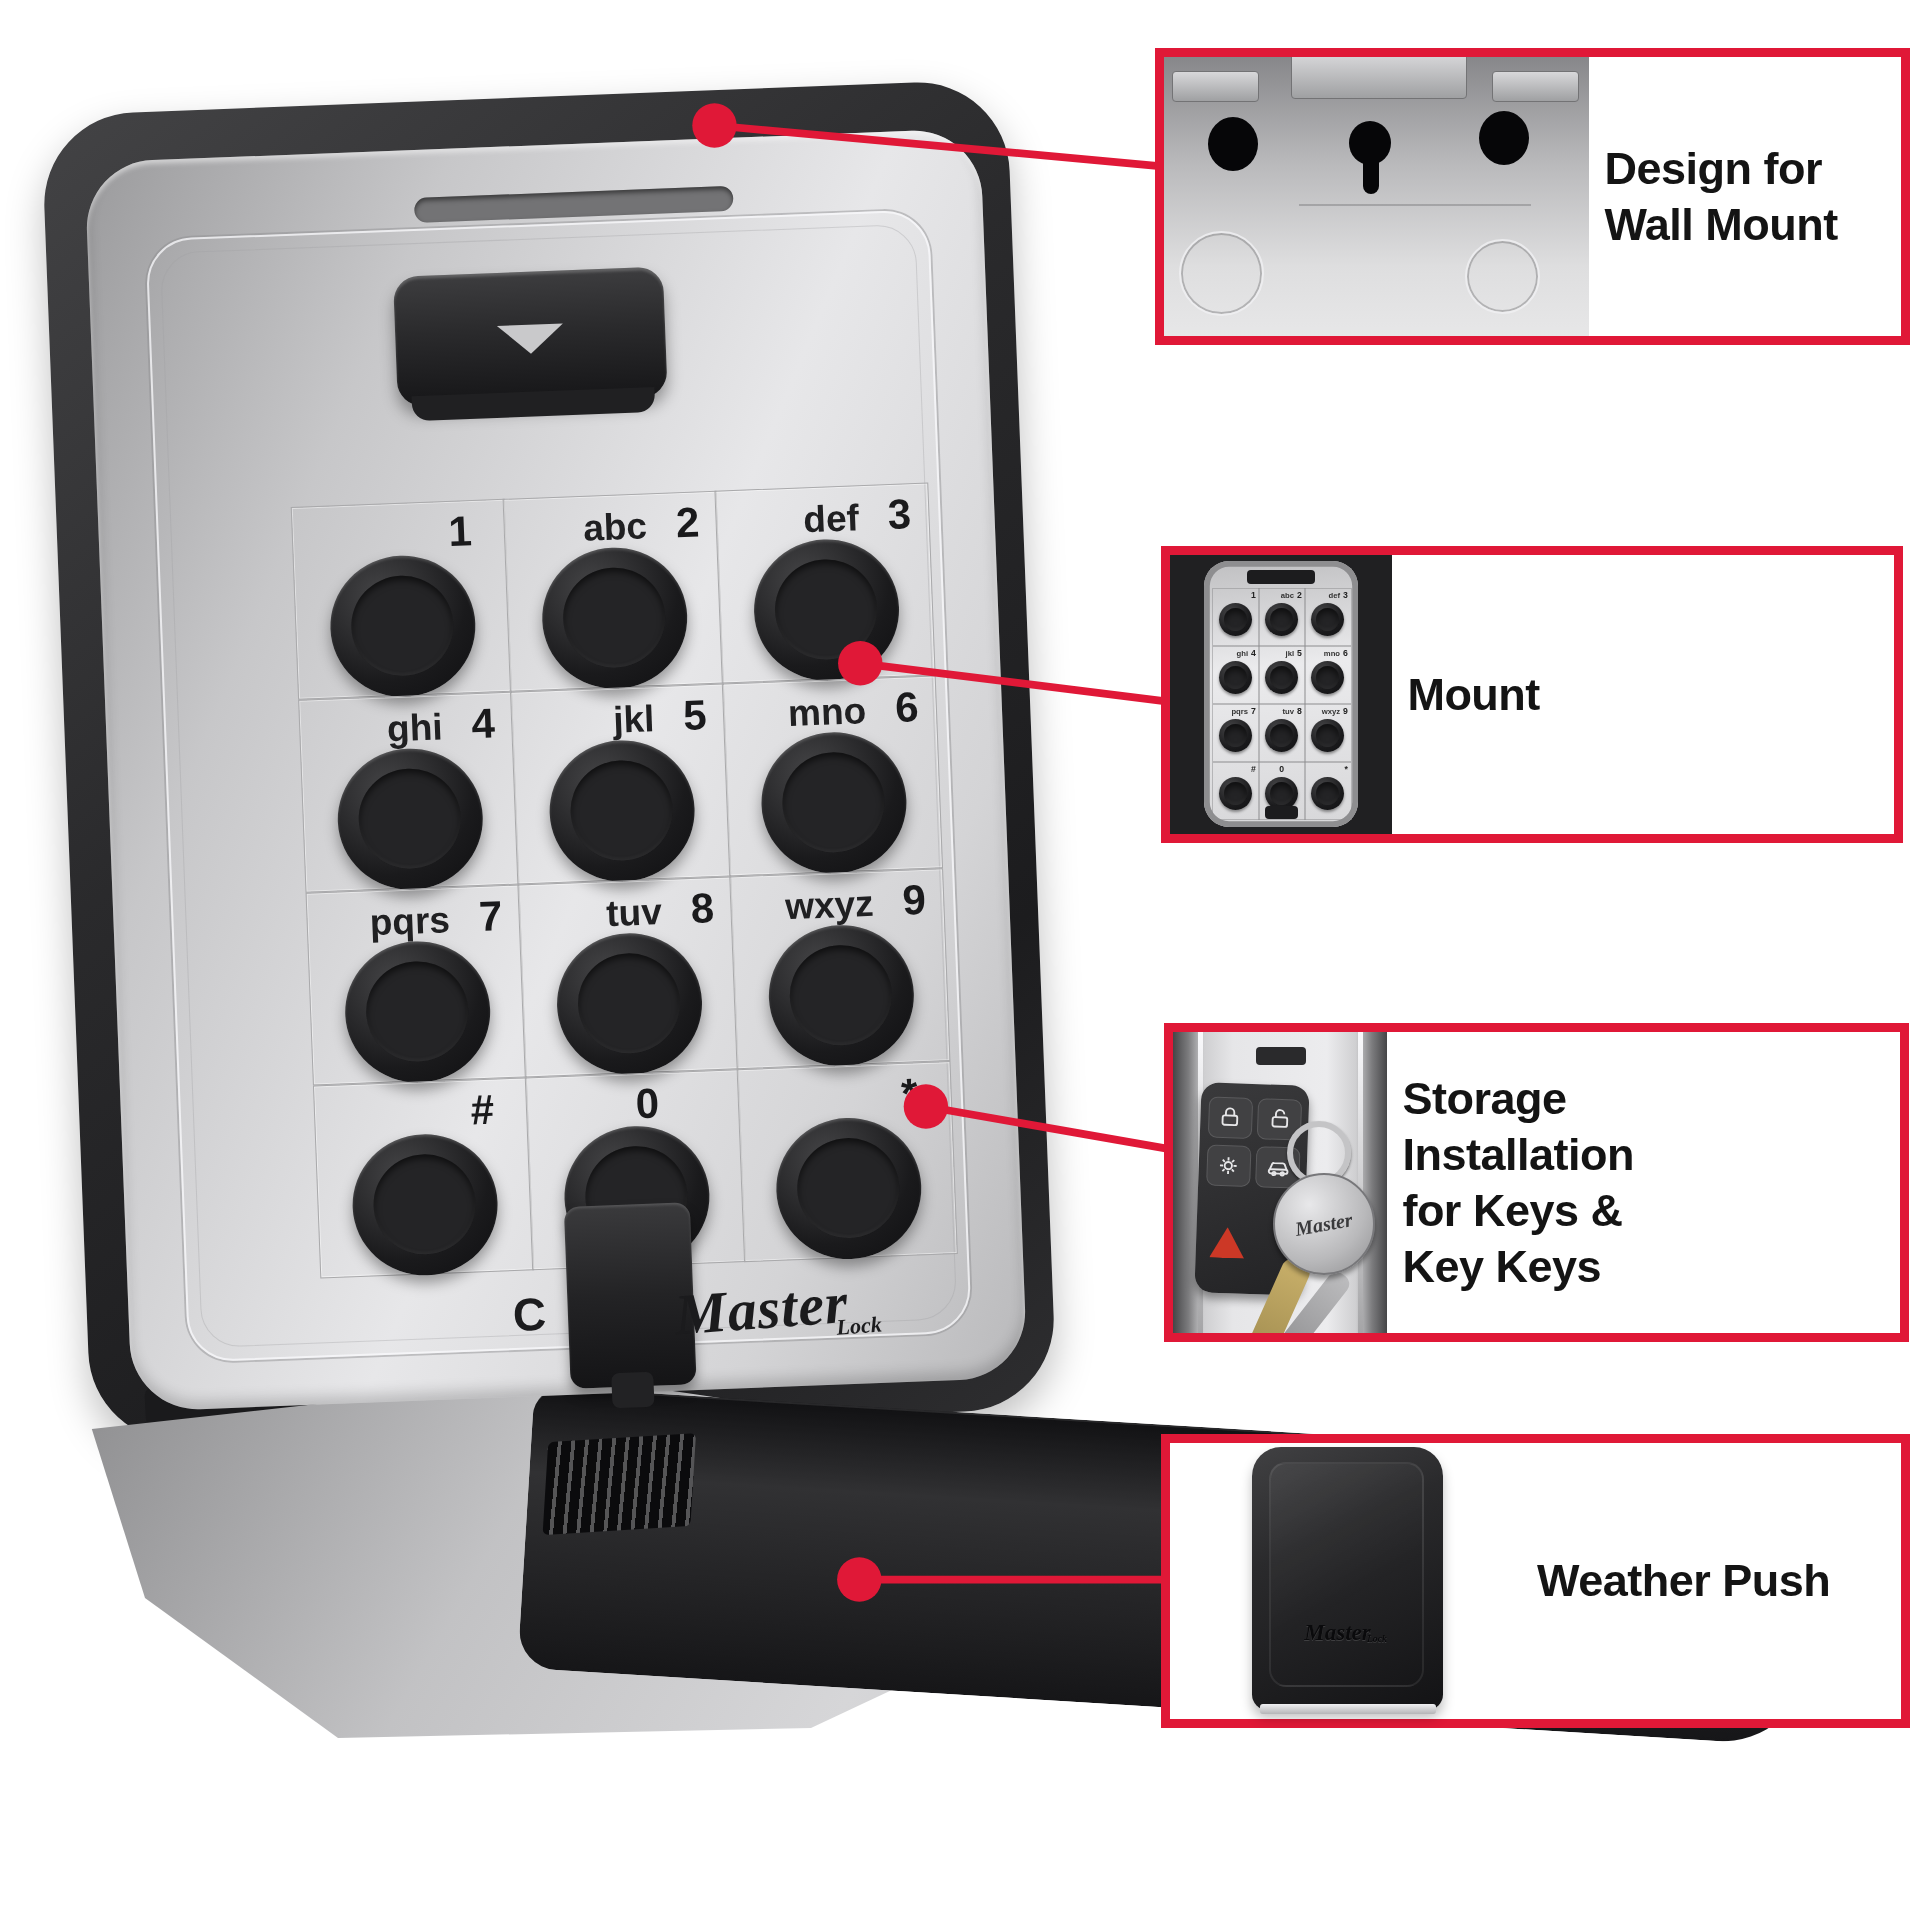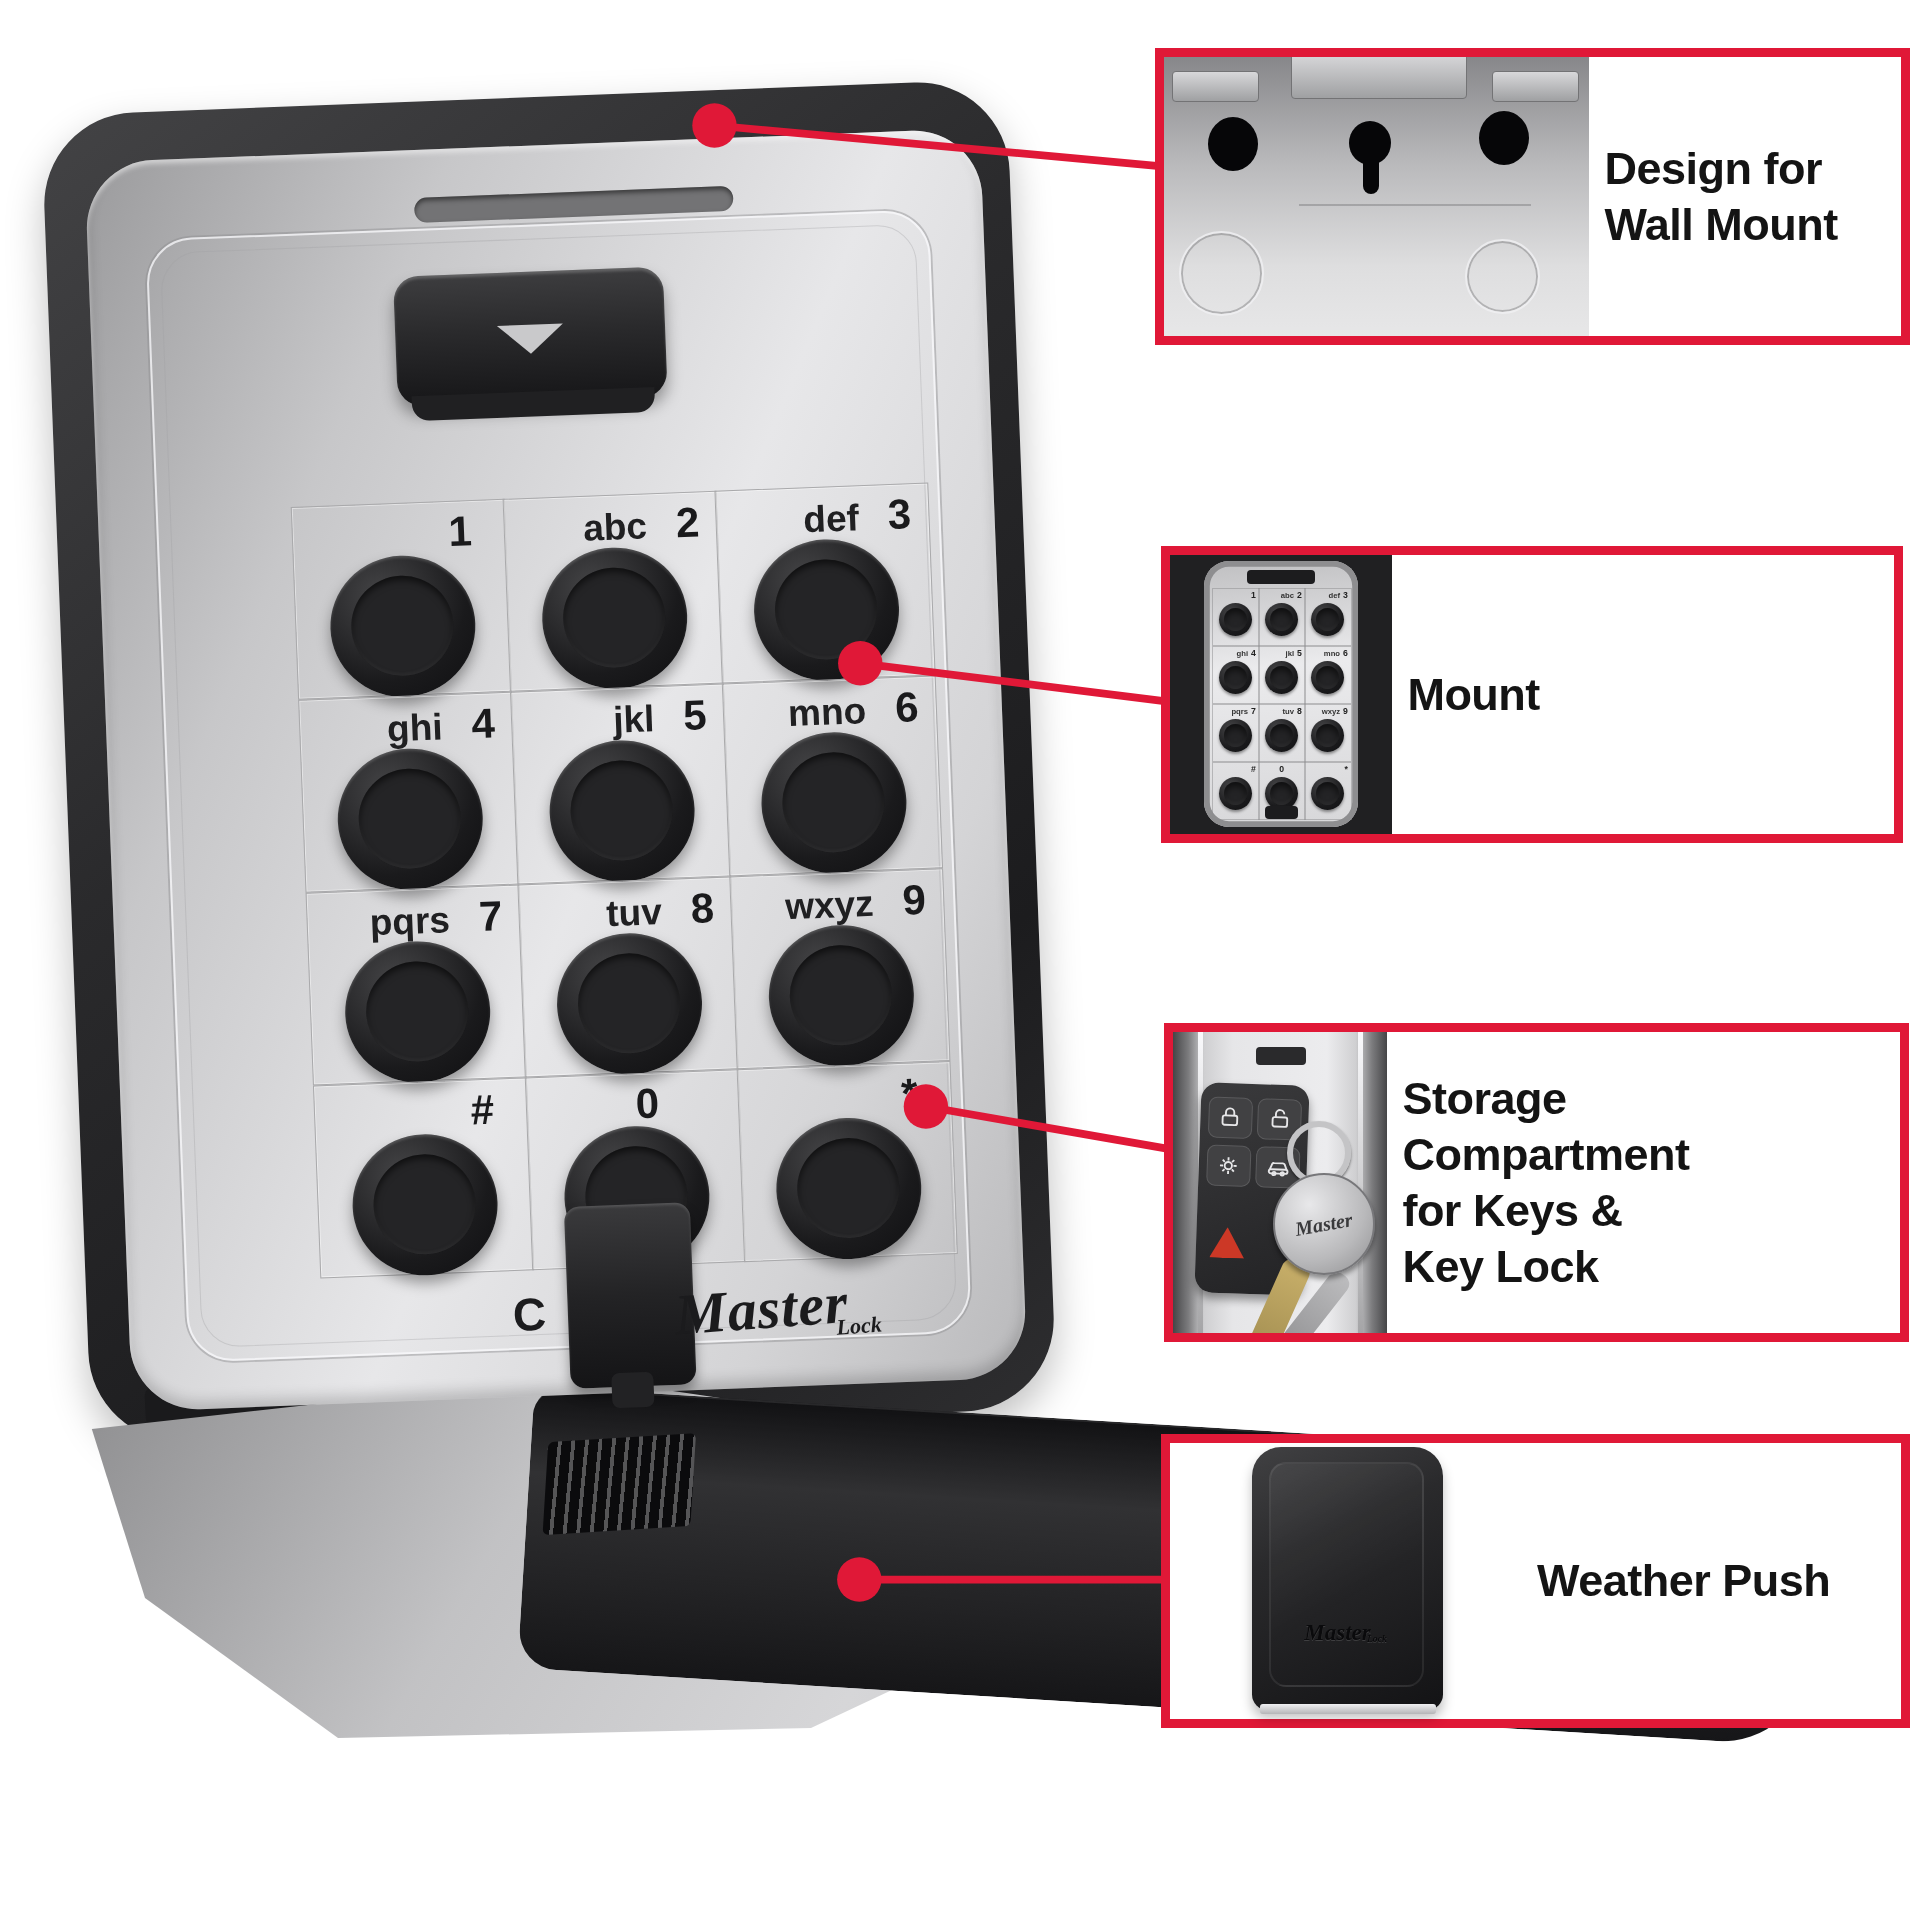--- a/index.html
+++ b/index.html
@@ -540,23 +540,23 @@
       </div>
       <div class="ring"></div>
       <div class="key-gold"></div>
       <div class="key-silver"></div>
       <div class="tag">
         <span>Master</span>
       </div>
     </div>
     <div class="co-text">
       <div>Storage</div>
-      <div>Compartment</div>
+      <div>Installation</div>
       <div>for Keys &amp;</div>
-      <div>Key Lock</div>
+      <div>Key Keys</div>
     </div>
   </div>
 
   <div class="callout" id="co-weather">
     <div class="cover">
       <div class="cover-brand">
         <span>Master</span><span class="sm">Lock</span>
       </div>
       <div class="cover-lip"></div>
     </div>

